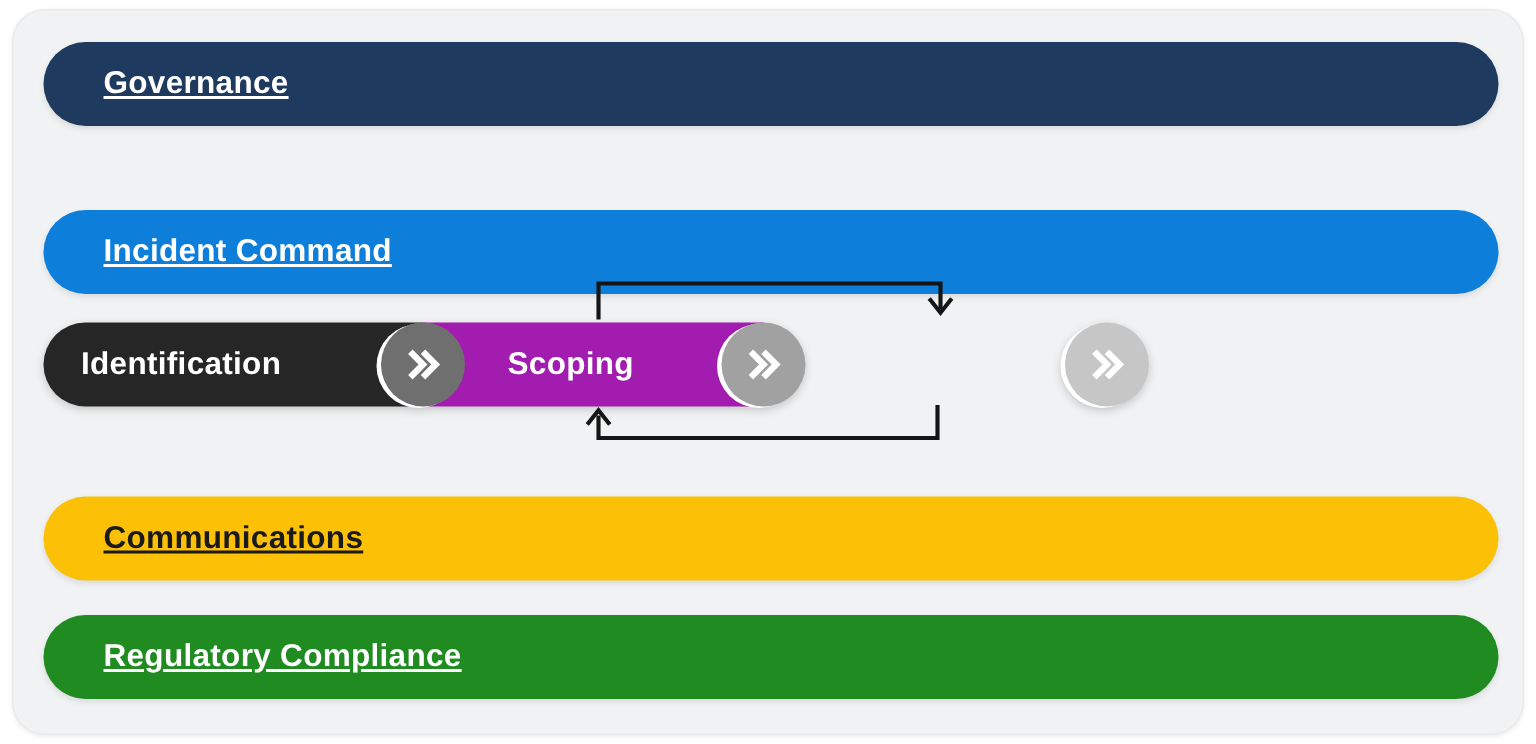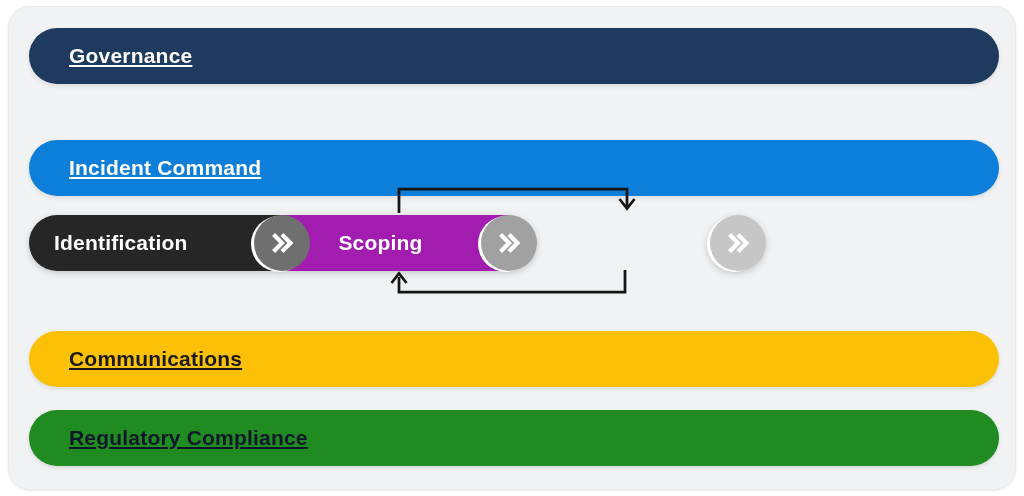--- a/index.html
+++ b/index.html
@@ -92,21 +92,21 @@
           <path d="M16 7 L25 16 L16 25" fill="none" stroke="#ffffff" stroke-width="4.5"></path>
         </svg>
       </div>
     </div>
 
     <div class="bar communications" style="background: rgb(252, 192, 6);">
       <span class="bar-label" style="color: rgb(26, 26, 26);">Communications</span>
     </div>
 
     <div class="bar regulatory" style="background: rgb(31, 139, 33);">
-      <span class="bar-label" style="color: #0f172a;">Regulatory Compliance</span>
+      <span class="bar-label" style="color: #ffffff;">Regulatory Compliance</span>
     </div>
 
   </div>
 
   <svg class="loop-overlay" viewBox="0 0 1024 496">
     <g stroke="#151515" stroke-width="2.75" fill="none">
       <path d="M399 213 L399 189 L627 189 L627 206"></path>
       <path d="M619.5 199 L627 208.5 L634.5 199"></path>
       <path d="M625 270 L625 292 L399 292 L399 277"></path>
       <path d="M391.5 283 L399 273.5 L406.5 283"></path>

